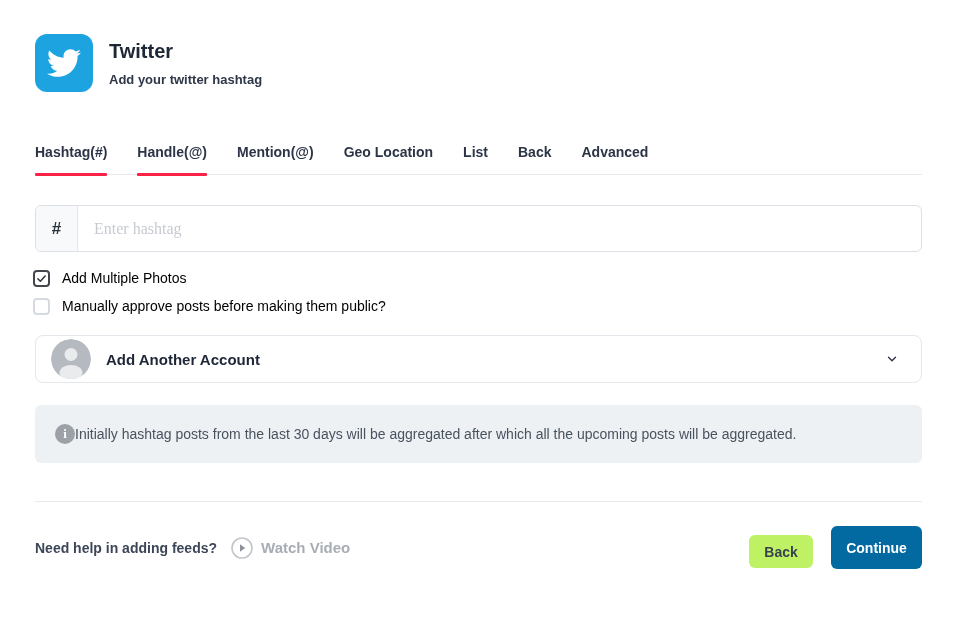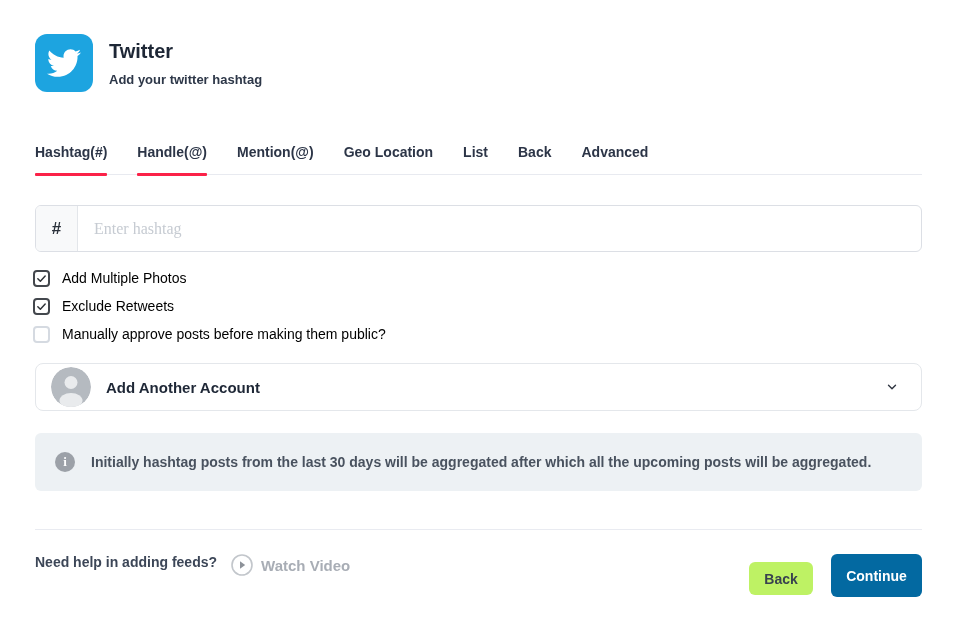--- a/index.html
+++ b/index.html
@@ -77,25 +77,25 @@
   
   .banner{
     margin-top:22px;height:58px;background:#edf1f4;border-radius:6px;
     display:flex;align-items:center;padding:0 20px;box-sizing:border-box;
   }
   .info-icon{
     width:20px;height:20px;border-radius:50%;background:#9ca1a8;color:#fff;
     font-size:13px;font-weight:700;display:flex;align-items:center;
     justify-content:center;flex:0 0 auto;font-family:"Liberation Serif","DejaVu Serif",serif;
   }
-  .banner-text{margin-left:16px;font-size:14px;font-weight:700;color:#49525f;}
+  .banner-text{font-size:14px;font-weight:400;color:#49525f;}
 
   
   .divider{margin-top:38px;border-top:1px solid #e9ebf1;}
-  .footer{margin-top:24px;display:flex;align-items:flex-start;}
+  .footer{margin-top:24px;display:flex;align-items:center;}
   .help-text{font-size:14px;font-weight:600;color:#3c4657;}
   .watch{display:flex;align-items:center;margin-left:14px;cursor:pointer;}
   .play-icon{display:flex;}
   .watch-label{margin-left:8px;font-size:15px;font-weight:600;color:#a8adb5;}
   .footer-spacer{flex:1;}
   .btn{
     border:none;border-radius:6px;font-family:inherit;cursor:pointer;
     display:inline-flex;align-items:center;justify-content:center;
   }
   .btn-back{
@@ -140,28 +140,20 @@
   </div>
 
   <div class="options">
     <div class="opt-row">
       <span class="cb checked">
         <svg viewBox="0 0 24 24" aria-hidden="true">
             <path d="M4 12.5l5.5 5.5L20 6.5" fill="none" stroke="#2f3338" stroke-width="3.2" stroke-linecap="round" stroke-linejoin="round"></path>
           </svg>
       </span>
       <span class="opt-label">Add Multiple Photos</span>
-    </div>
-    <div class="opt-row">
-      <span class="cb checked">
-        <svg viewBox="0 0 24 24" aria-hidden="true">
-            <path d="M4 12.5l5.5 5.5L20 6.5" fill="none" stroke="#2f3338" stroke-width="3.2" stroke-linecap="round" stroke-linejoin="round"></path>
-          </svg>
-      </span>
-      <span class="opt-label">Exclude Retweets</span>
     </div>
     <div class="opt-row">
       <span class="cb">
         
       </span>
       <span class="opt-label">Manually approve posts before making them public?</span>
     </div>
   </div>
 
   <div class="account">

